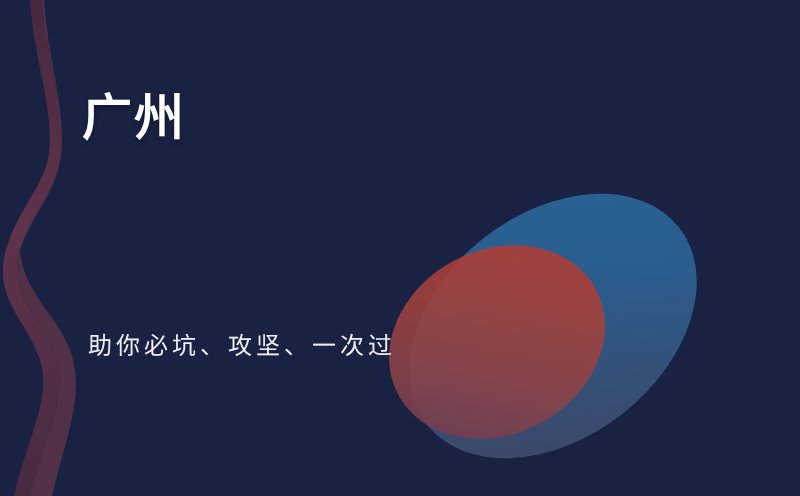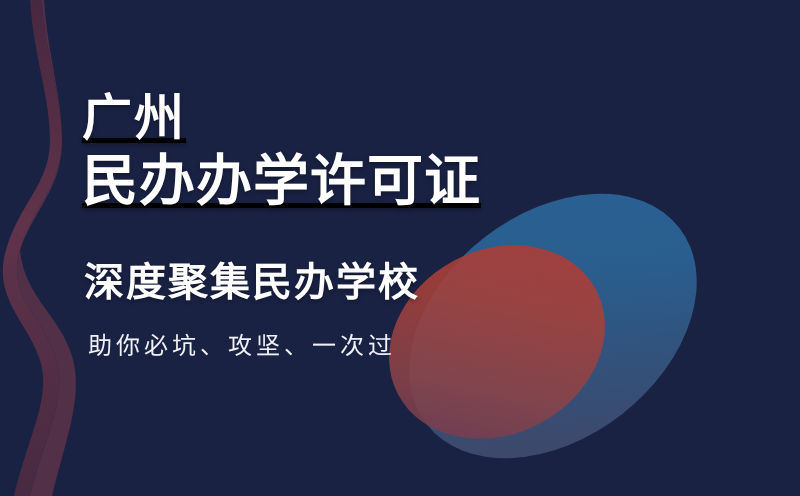--- a/index.html
+++ b/index.html
@@ -43,21 +43,20 @@
     left: 0;
     top: 0;
     width: 800px;
     height: 496px;
   }
 
   .title-block {
     position: absolute;
     left: 82px;
     top: 88px;
-    text-decoration: underline;
   }
 
   .title-line {
     color: #ffffff;
     font-weight: 700;
     font-size: 52px;
     line-height: 62px;
     letter-spacing: 2px;
     white-space: nowrap;
     text-shadow: 0 2px 5px rgba(0,0,0,0.35);
@@ -168,21 +167,19 @@
       <g transform="rotate(-28 497 342)">
         <ellipse cx="497" cy="342" rx="112" ry="92" fill="url(#gradRed)" opacity="0.88"></ellipse>
       </g>
     </svg>
   </div>
 
   <div class="content">
 
     <div class="title-block">
       <div class="title-line line-1">广州</div>
-      <div class="title-line line-2">民办办学许可证</div>
     </div>
 
-    <div class="subtitle">深度聚集民办学校</div>
 
     <div class="tagline">助你必坑、攻坚、一次过</div>
 
   </div>
 </div>
 
 </body></html>

